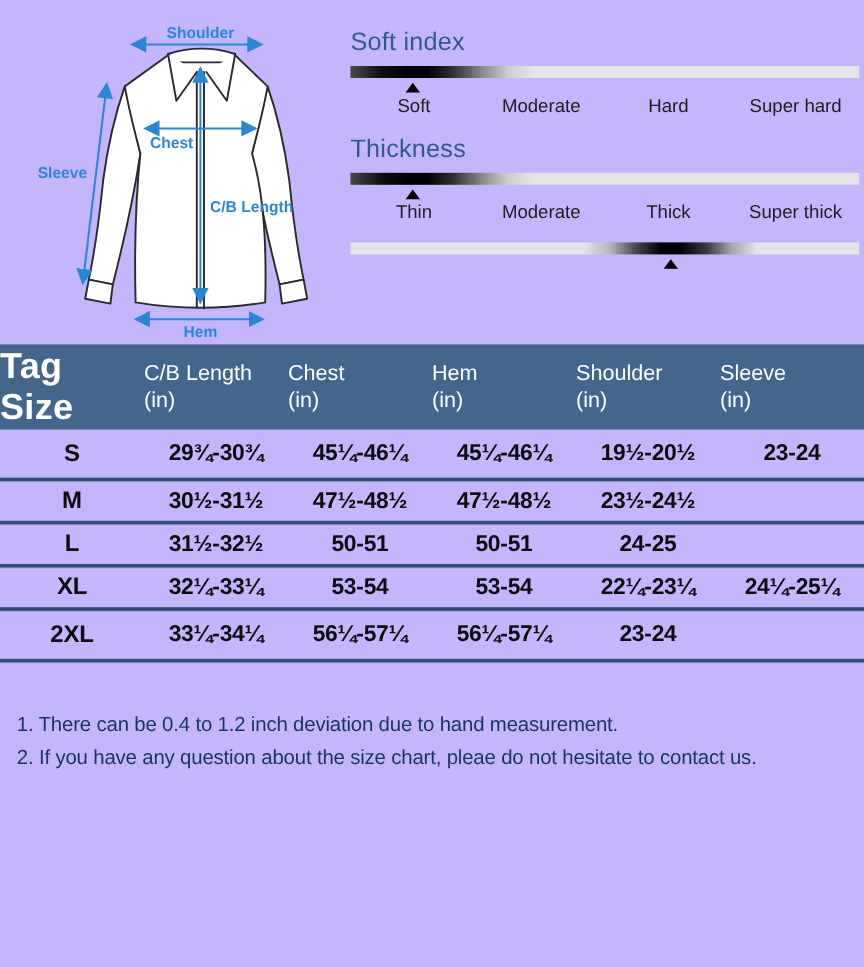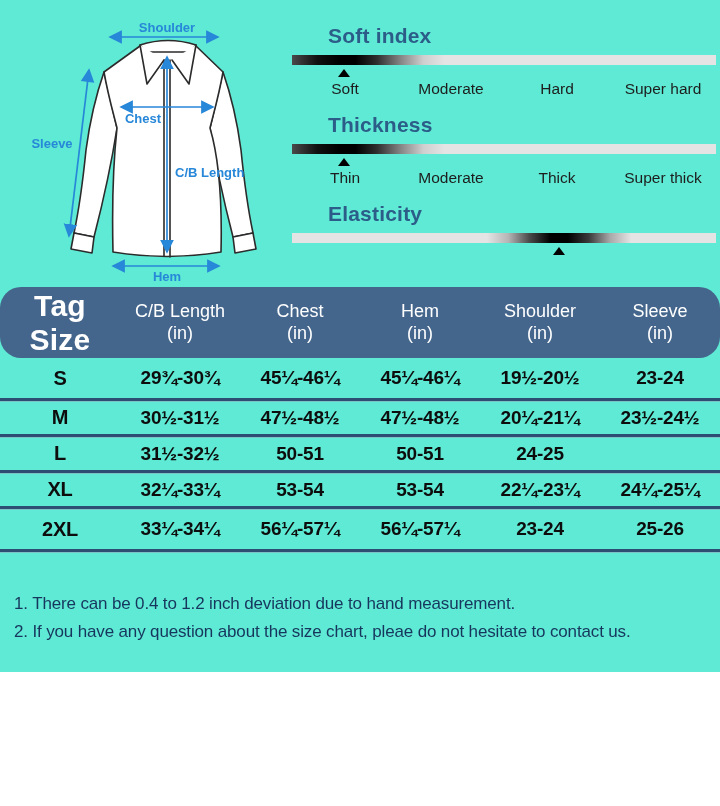--- a/index.html
+++ b/index.html
@@ -1,32 +1,32 @@
 <!DOCTYPE html>
 <html><head>
 <meta charset="utf-8">
 <style>
   * { margin:0; padding:0; box-sizing:border-box; }
   html,body { background:#fff; }
   body {
     width:720px; height:806px; overflow:hidden; position:relative;
     font-family:"Liberation Sans", sans-serif; color:#1a1a1a;
   }
-  .page { position:relative; width:720px; height:672px; background:#5eead4; }
+  .page { position:relative; width:720px; height:806px; background:#c4b5fd; }
 
   
   .top-section { position:relative; width:720px; height:287px; }
   .shirt-panel { position:absolute; left:0; top:0; width:290px; height:287px; }
 
   .scales-panel { position:absolute; left:292px; top:24px; width:424px; }
   .scale { position:relative; }
   .scale + .scale { margin-top:13px; }
   .scale-title {
-    font-size:21px; font-weight:bold; color:#2c5d88;
-    letter-spacing:.2px; margin-bottom:7px;margin-left:36px;
+    font-size:21px; font-weight:normal; color:#2c5d88;
+    letter-spacing:.2px; margin-bottom:7px;
   }
   .bar { width:100%; height:10px; background:#e4e4e4; }
   .bar.pos-0 {
     background:linear-gradient(90deg,#4a4a4a 0%,#101010 6%,#000 11%,#000 15%,
       #2e2e2e 20%,#8a8a8a 26%,#cfcfcf 31%,#e4e4e4 36%,#e4e4e4 100%);
   }
   .bar.pos-2 {
     background:linear-gradient(90deg,#e4e4e4 0%,#e4e4e4 46%,#b5b5b5 51%,#4a4a4a 56%,
       #000 61%,#000 65%,#3a3a3a 70%,#a8a8a8 75%,#e4e4e4 80%,#e4e4e4 100%);
   }
@@ -40,21 +40,21 @@
   .tri.pos-2 { left:63%; }
   .scale-labels { position:relative; height:21px; margin-top:1px; font-size:15.5px; color:#1d1d1d; }
   .sl { position:absolute; top:1px; transform:translateX(-50%); white-space:nowrap; }
   .p0 { left:12.5%;text-align:right; } .p1 { left:37.5%;text-align:center; } .p2 { left:62.5%; } .p3 { left:87.5%; }
 
   
   .size-table { position:absolute; left:0; top:287px; width:720px; }
   .thead {
     height:71px; background:#45668c; display:grid;
     grid-template-columns:repeat(6,120px); align-items:center;
-    color:#fff; text-align:center;border-radius:21px;
+    color:#fff; 
   }
   .corner { font-size:30px; font-weight:bold; letter-spacing:.3px; }
   .colhead { font-size:18px; line-height:1.22; }
   .colhead span { display:block; }
   .trow {
     display:grid; grid-template-columns:repeat(6,120px); align-items:center;
     text-align:center; height:36px;
     border-bottom:3px solid #2d4d72;
     box-shadow:0 1px 0 rgba(148,164,186,.55);
     font-weight:bold; font-size:19px; color:#0d0d0d; letter-spacing:-.2px;
@@ -145,21 +145,20 @@
         </div>
         <div class="scale-labels">
           <span class="sl p0">Thin</span>
           <span class="sl p1">Moderate</span>
           <span class="sl p2">Thick</span>
           <span class="sl p3">Super thick</span>
         </div>
       </div>
 
       <div class="scale">
-        <div class="scale-title">Elasticity</div>
         <div class="bar pos-2"></div>
         <div class="tri-row">
           <span class="tri pos-2"></span>
         </div>
       </div>
 
     </div>
   </div>
 
   <div class="size-table">
@@ -195,21 +194,20 @@
       <div class="tcell">45¼-46¼</div>
       <div class="tcell">19½-20½</div>
       <div class="tcell">23-24</div>
     </div>
 
     <div class="trow">
       <div class="tcell size">M</div>
       <div class="tcell">30½-31½</div>
       <div class="tcell">47½-48½</div>
       <div class="tcell">47½-48½</div>
-      <div class="tcell">20¼-21¼</div>
       <div class="tcell">23½-24½</div>
     </div>
 
     <div class="trow">
       <div class="tcell size">L</div>
       <div class="tcell">31½-32½</div>
       <div class="tcell">50-51</div>
       <div class="tcell">50-51</div>
       <div class="tcell">24-25</div>
     </div>
@@ -222,21 +220,20 @@
       <div class="tcell">22¼-23¼</div>
       <div class="tcell">24¼-25¼</div>
     </div>
 
     <div class="trow tall">
       <div class="tcell size">2XL</div>
       <div class="tcell">33¼-34¼</div>
       <div class="tcell">56¼-57¼</div>
       <div class="tcell">56¼-57¼</div>
       <div class="tcell">23-24</div>
-      <div class="tcell">25-26</div>
     </div>
 
   </div>
 
   <div class="notes">
     <p>1. There can be 0.4 to 1.2 inch deviation due to hand measurement.</p>
     <p>2. If you have any question about the size chart, pleae do not hesitate to contact us.</p>
   </div>
 
 </div>

